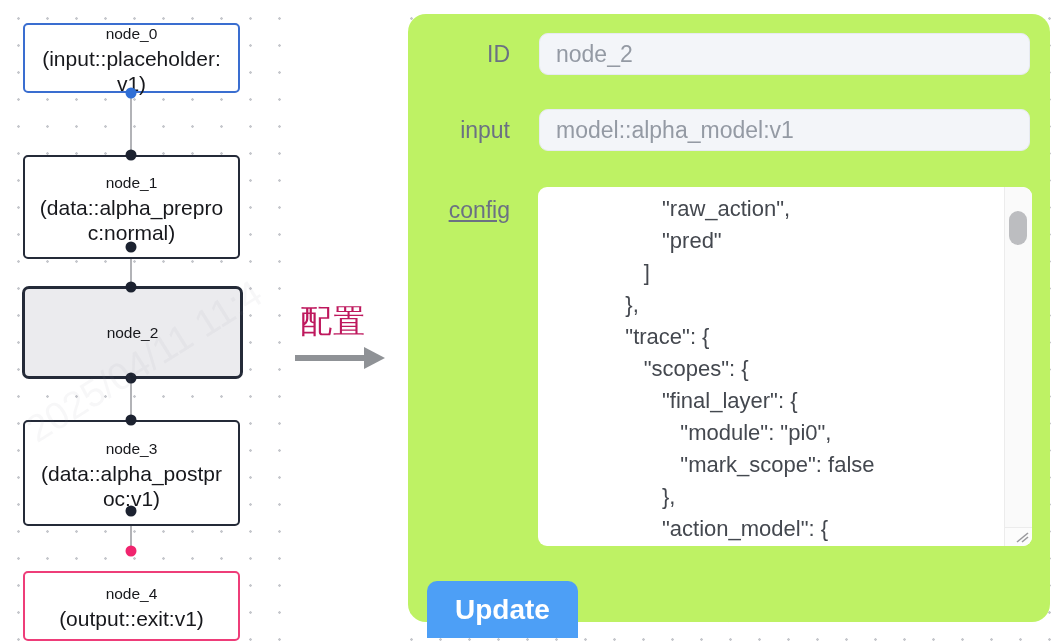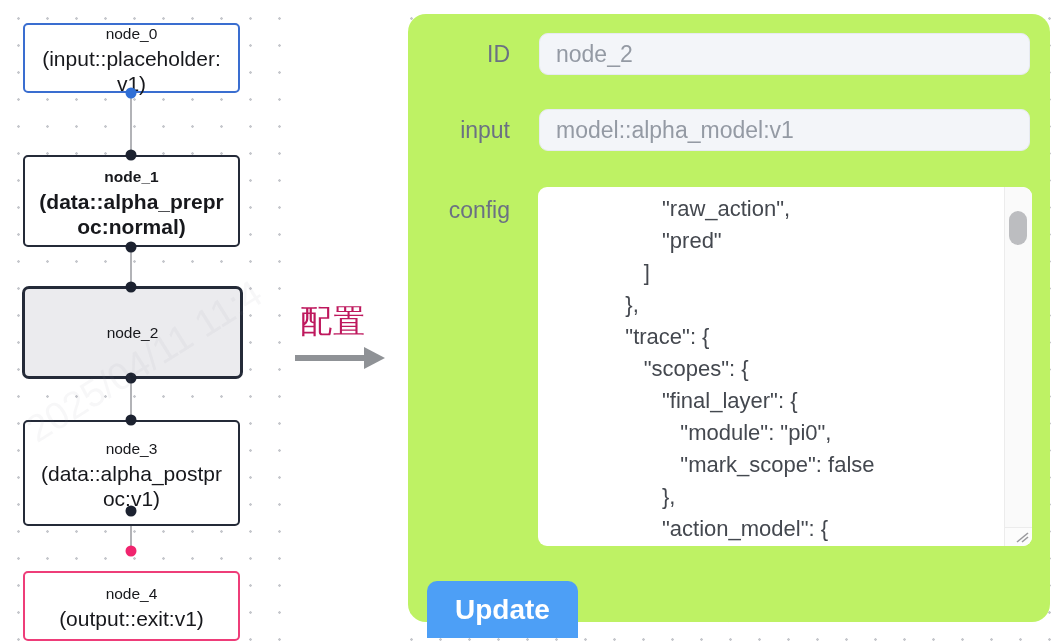--- a/index.html
+++ b/index.html
@@ -28,21 +28,21 @@
   
   .node{
     position:absolute;left:23px;width:217px;background:#ffffff;
     border:2px solid #242a38;border-radius:5px;box-sizing:border-box;
     display:flex;flex-direction:column;align-items:center;justify-content:center;
     text-align:center;z-index:2;
   }
   .node-title{font-size:15.5px;line-height:25px;color:#17181c;}
   .node-sub{font-size:21px;line-height:25px;color:#17181c;word-break:break-all;padding:0 13px;}
   .n0{top:23px;height:70px;border-color:#3a6ed0;}
-  .n1{top:155px;height:92px;font-weight:bold;}
+  .n1{top:155px;height:104px;}
   .n2{top:286px;height:93px;left:22px;width:221px;border-width:3px;border-radius:7px;background:#ebebee;}
   .n3{top:420px;height:106px;}
   .n4{top:551px;height:70px;border-color:#ee3d79;margin-top:20px;}
 
   .edge{position:absolute;left:130px;width:2px;background:#b2b3b7;z-index:1;}
   .e0{top:93px;height:62px;} .e1{top:247px;height:40px;}
   .e2{top:378px;height:42px;} .e3{top:511px;height:40px;}
 
   .port{position:absolute;width:11px;height:11px;border-radius:50%;z-index:3;transform:translate(-50%,-50%);}
   .p-n0b{left:131px;top:93px;background:#2f6fd6;}
@@ -61,21 +61,21 @@
 
   
   .panel{
     position:absolute;left:408px;top:14px;width:642px;height:608px;
     background:#bef264;border-radius:18px;z-index:6;
   }
   .field-label{
     position:absolute;left:0;width:102px;text-align:right;
     font-size:23px;color:#6b7183;
   }
-  .lbl-id{top:27px;} .lbl-type{top:103px;} .lbl-config{top:183px;}
+  .lbl-id{top:27px;} .lbl-type{top:103px;} .lbl-config{top:183px;text-decoration:underline;}
   .panel-input{
     position:absolute;left:131px;width:491px;height:42px;
     background:#f3f5f9;border:1px solid #e7eaf1;border-radius:9px;
     box-sizing:border-box;padding:0 16px;
     font-family:"Liberation Sans", sans-serif;
     font-size:23px;color:#949aa4;outline:none;
   }
   .inp-id{top:19px;} .inp-type{top:95px;}
 
   .config-box{

